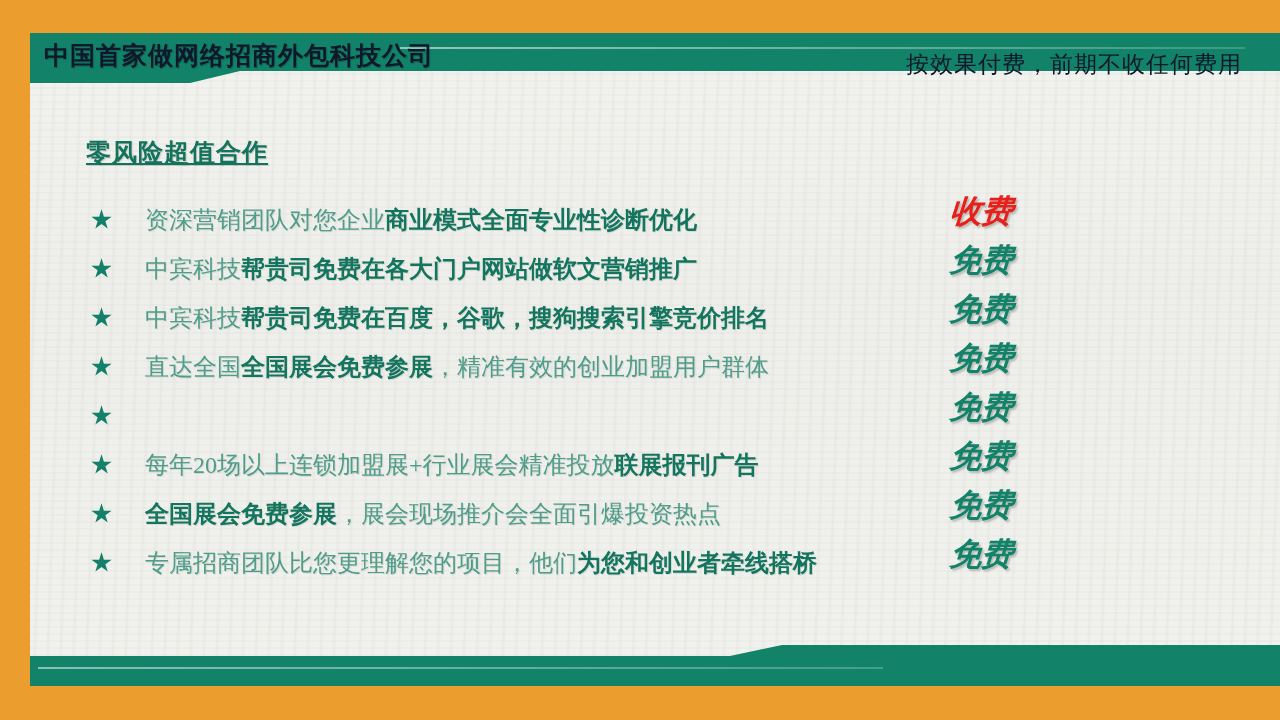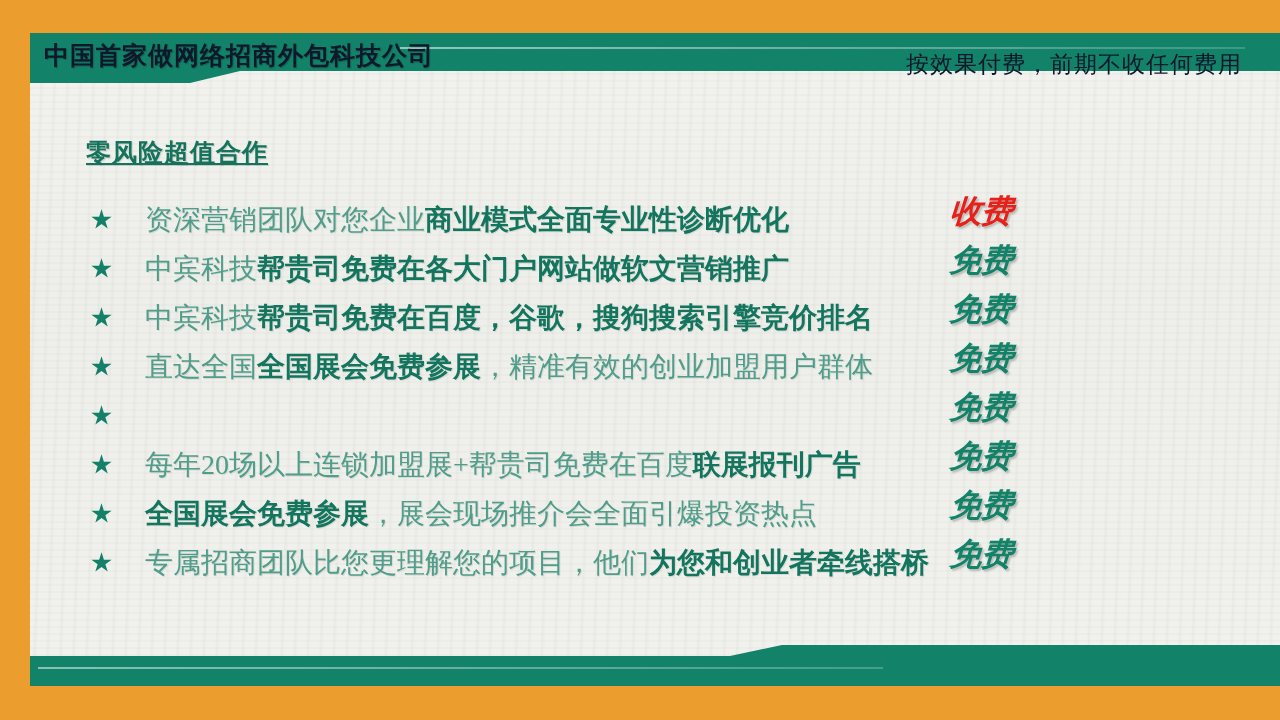--- a/index.html
+++ b/index.html
@@ -121,21 +121,21 @@
     height: 22px;
     color: #14806a;
     font-size: 23px;
     line-height: 22px;
     text-align: center;
   }
   .row-text {
     position: absolute;
     left: 59px;
     top: 6px;
-    font-size: 28px;
+    font-size: 24px;
     line-height: 32px;
     color: #2c8a73;
     white-space: nowrap;
     text-shadow: 1px 1px 0 rgba(190,195,190,0.45);
   }
   .row-text .n { font-weight: normal; color: #4f9d8a; }
   .row-text .b { font-weight: bold;   color: #14755f; }
 
   
   .prices {
@@ -231,21 +231,21 @@
       </div>
       <div class="row">
         <div class="star">★</div>
         <div class="row-text"><span class="n">直达全国</span><span class="b">全国展会免费参展</span><span class="n">，精准有效的创业加盟用户群体</span></div>
       </div>
       <div class="row">
         <div class="star">★</div>
       </div>
       <div class="row">
         <div class="star">★</div>
-        <div class="row-text"><span class="n">每年20场以上连锁加盟展+帮贵司免费在百度</span><span class="b">联展报刊广告</span></div>
+        <div class="row-text"><span class="n">每年20场以上连锁加盟展+行业展会精准投放</span><span class="b">联展报刊广告</span></div>
       </div>
       <div class="row">
         <div class="star">★</div>
         <div class="row-text"><span class="b">全国展会免费参展</span><span class="n">，展会现场推介会全面引爆投资热点</span></div>
       </div>
       <div class="row">
         <div class="star">★</div>
         <div class="row-text"><span class="n">专属招商团队比您更理解您的项目，他们</span><span class="b">为您和创业者牵线搭桥</span></div>
       </div>
     </div>

